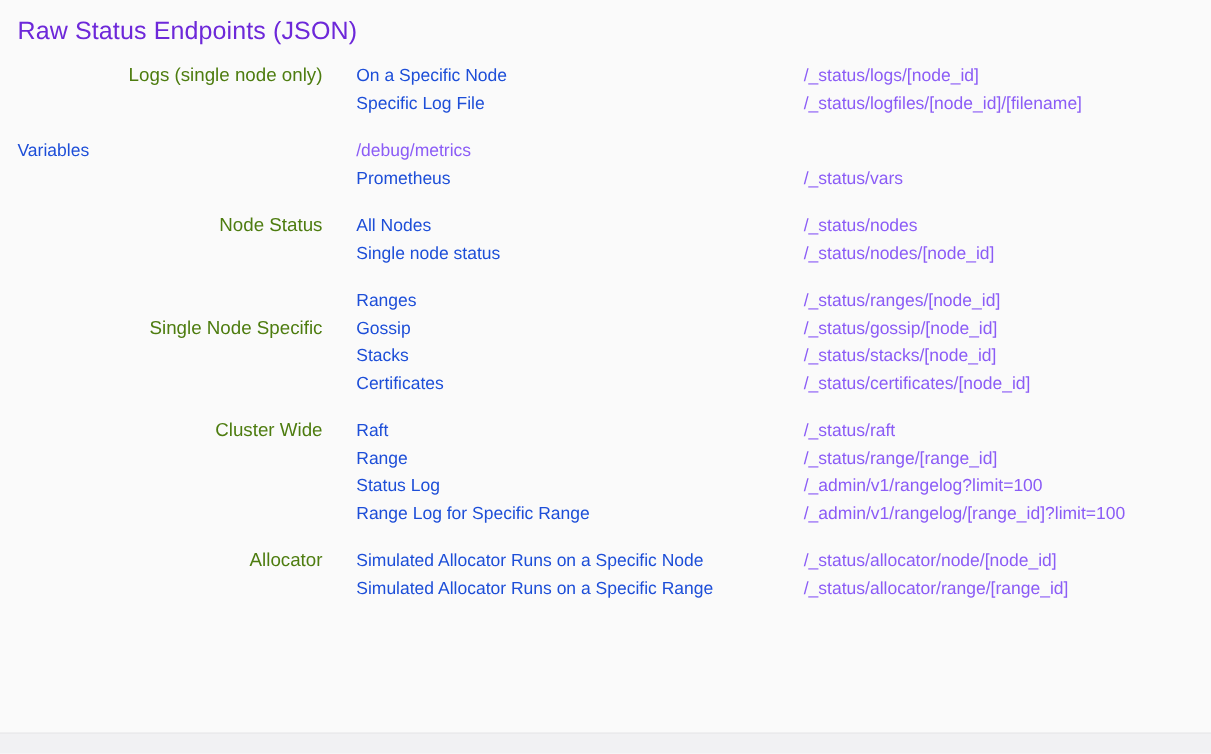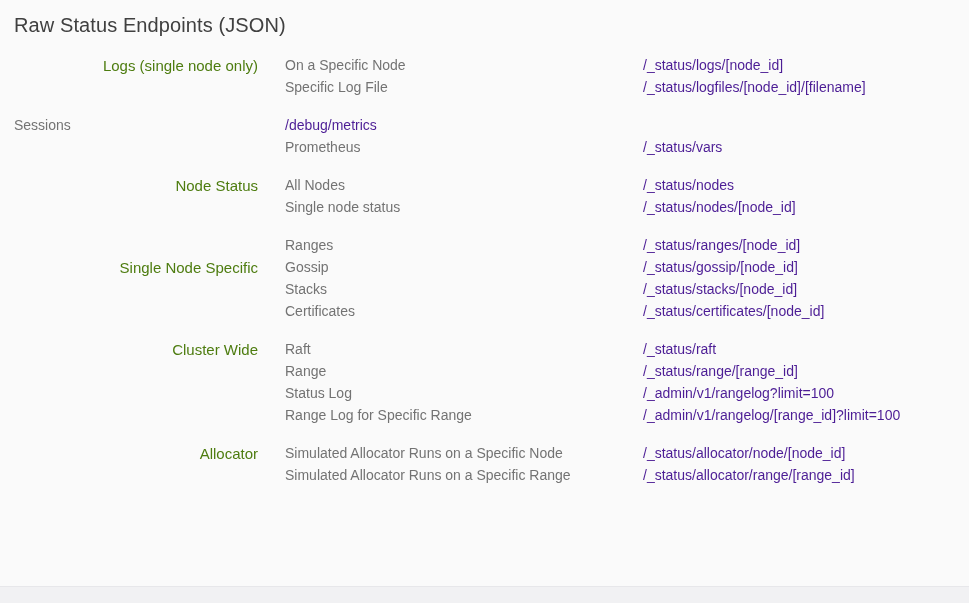--- a/index.html
+++ b/index.html
@@ -12,53 +12,53 @@
     background: #fafafa;
     font-family: "Liberation Sans", sans-serif;
     overflow: hidden;
     position: relative;
     -webkit-font-smoothing: antialiased;
   }
   .page {
     padding: 12px 14px 0 14px;
   }
   h1.page-title {
-    margin: 0 0 16px 0;
+    margin: 0 0 11px 0;
     font-size: 20px;
     line-height: 26px;
     font-weight: 400;
-    color: #404040;
+    color: #6d28d9;
     letter-spacing: 0.1px;
   }
   .group {
     margin-bottom: 16px;
   }
   .row {
     display: grid;
     grid-template-columns: 244px 331px 1fr;
     column-gap: 27px;
     height: 22px;
     align-items: center;
   }
   .cat {
     text-align: right;
     color: #4d7c0f;
     font-size: 15px;
     font-weight: 400;
     white-space: nowrap;
   }
   .link {
-    color: #737373;
+    color: #1d4ed8;
     font-size: 14px;
     text-decoration: none;
     white-space: nowrap;
     justify-self: start;
   }
   .path {
-    color: #4c1d95;
+    color: #8b5cf6;
     font-size: 14px;
     white-space: nowrap;
   }
   .footer-strip {
     position: absolute;
     left: 0;
     right: 0;
     bottom: 0;
     height: 16px;
     background: #f1f1f3;
@@ -80,21 +80,21 @@
 
 
   <div class="row">
     <div class="cat"></div>
     <a class="link" href="#">Specific Log File</a>
     <div class="path">/_status/logfiles/[node_id]/[filename]</div>
   </div>
 </div>
       <div class="group">
   <div class="row">
-    <a class="link" href="#">Sessions</a>
+    <a class="link" href="#">Variables</a>
     <div class="path">/debug/metrics</div>
   </div>
 
   <div class="row">
     <div class="cat"></div>
     <a class="link" href="#">Prometheus</a>
     <div class="path">/_status/vars</div>
   </div>
 </div>
       <div class="group">

